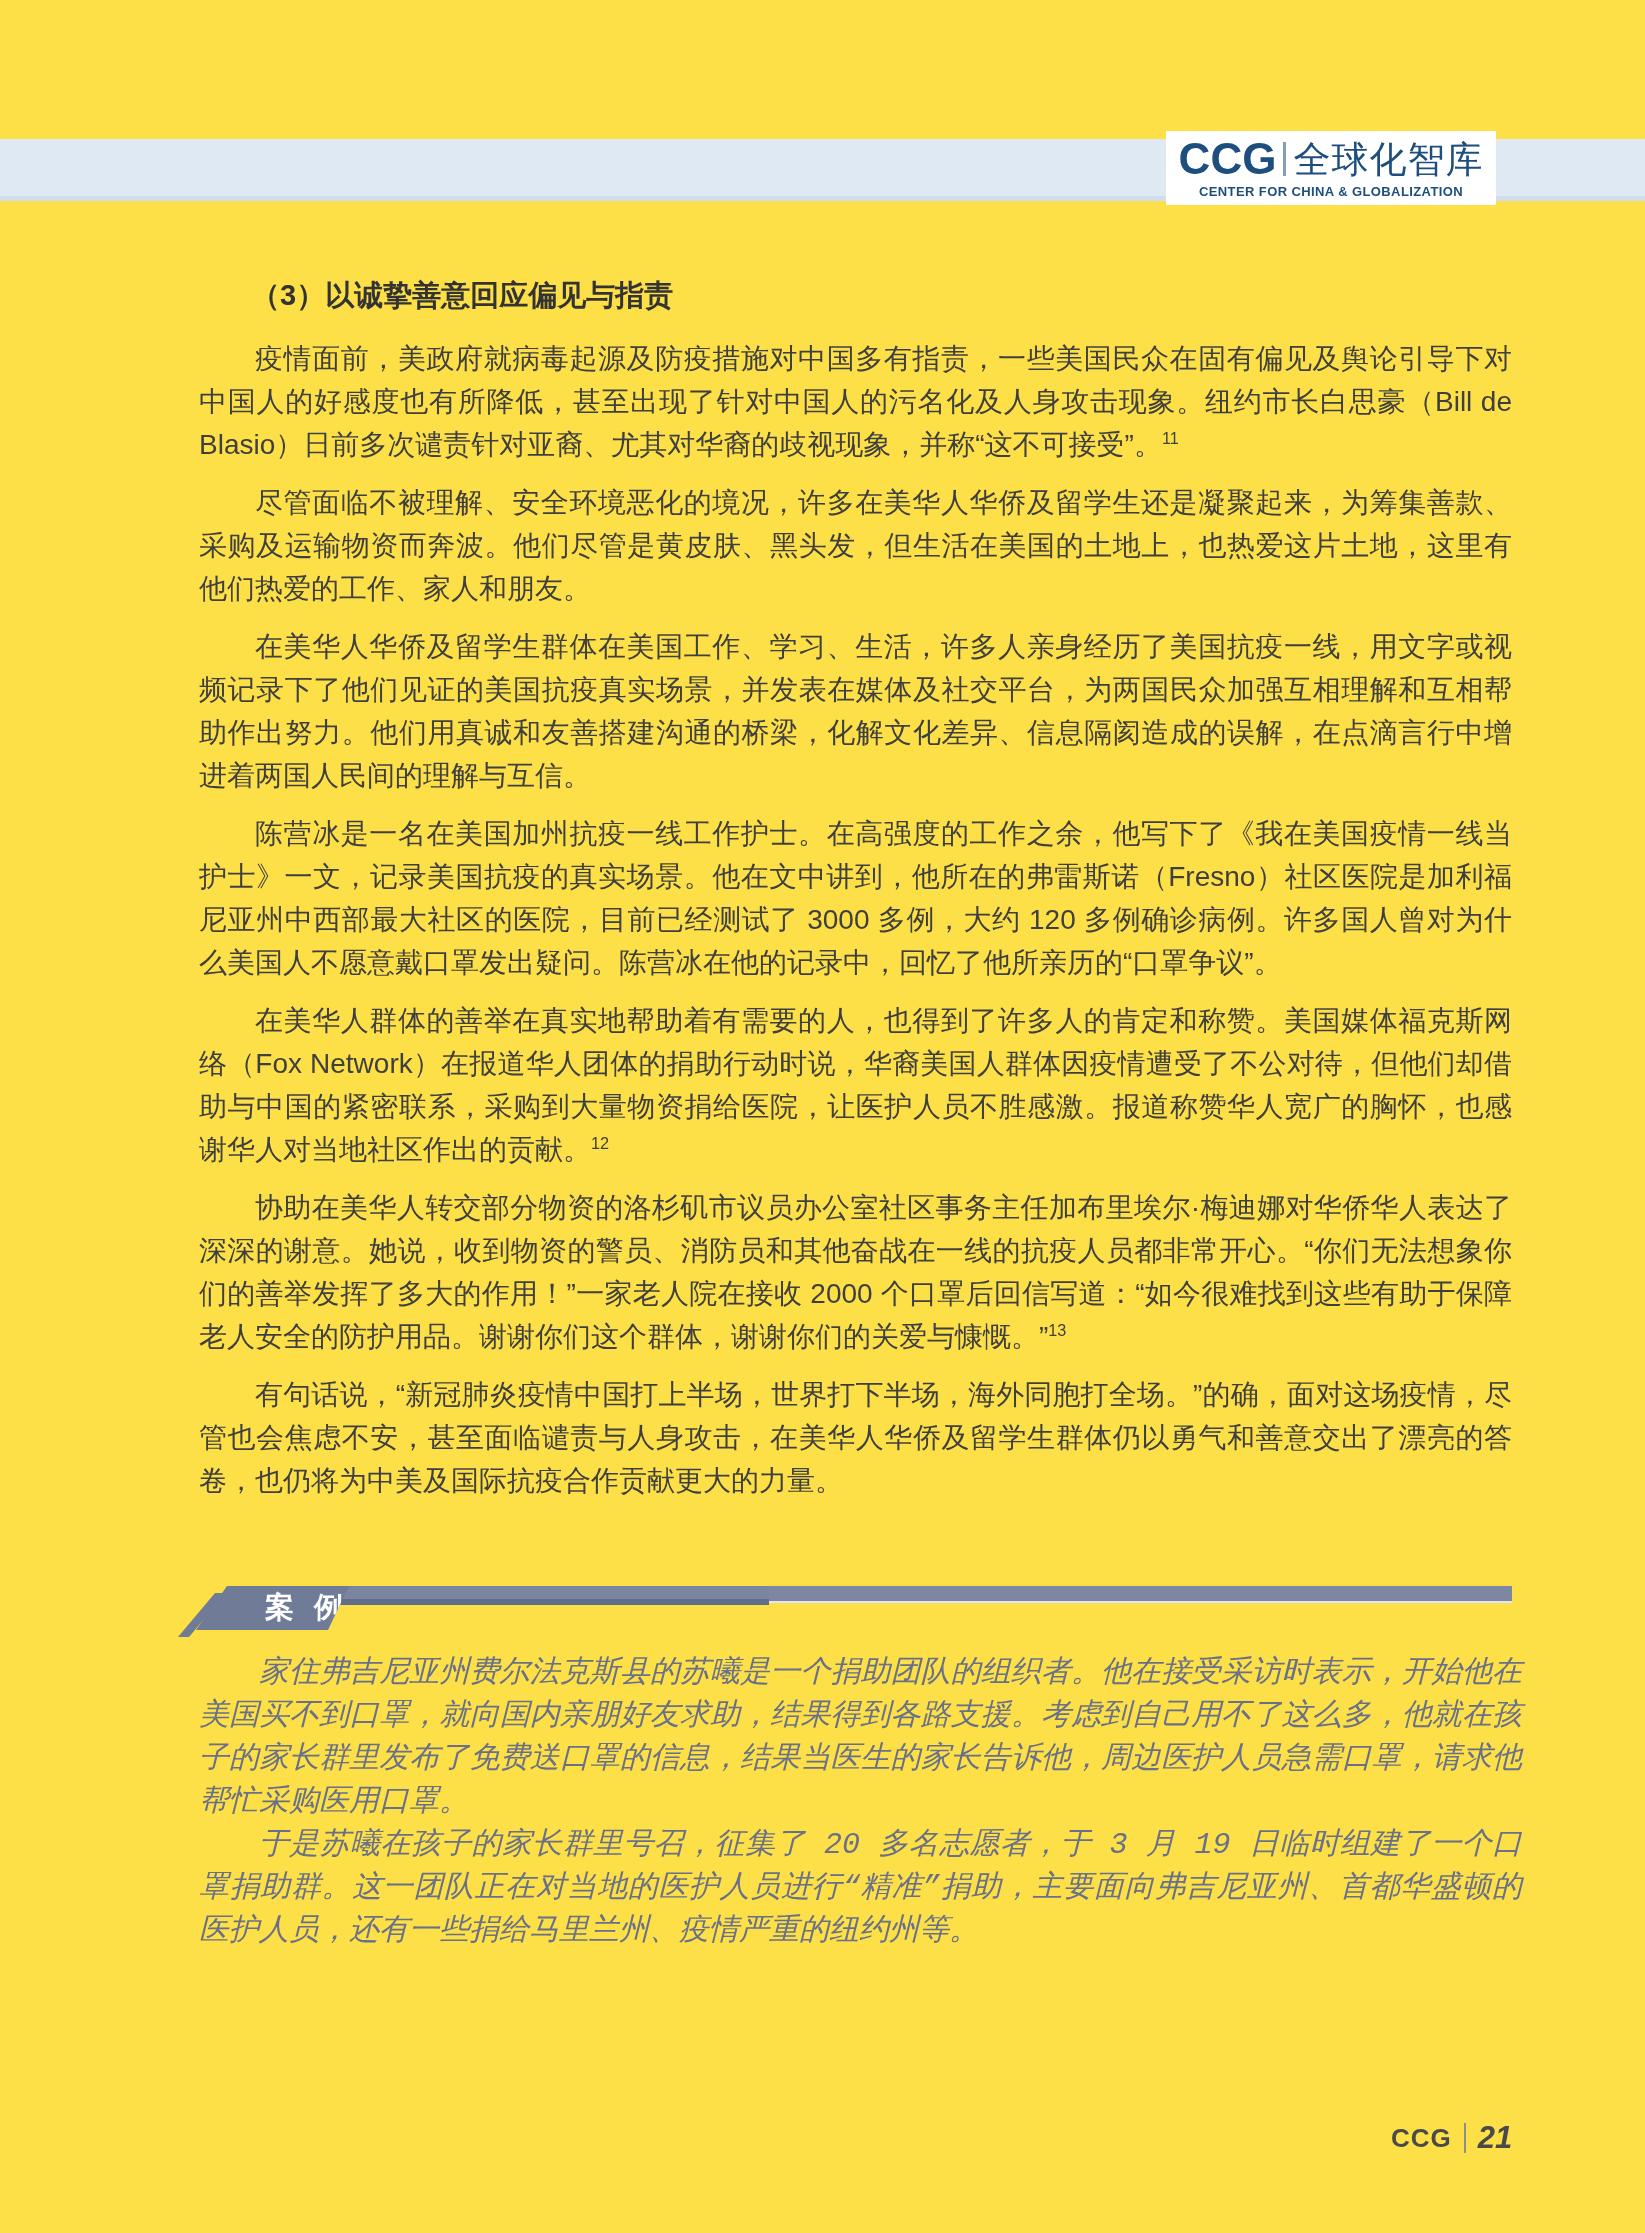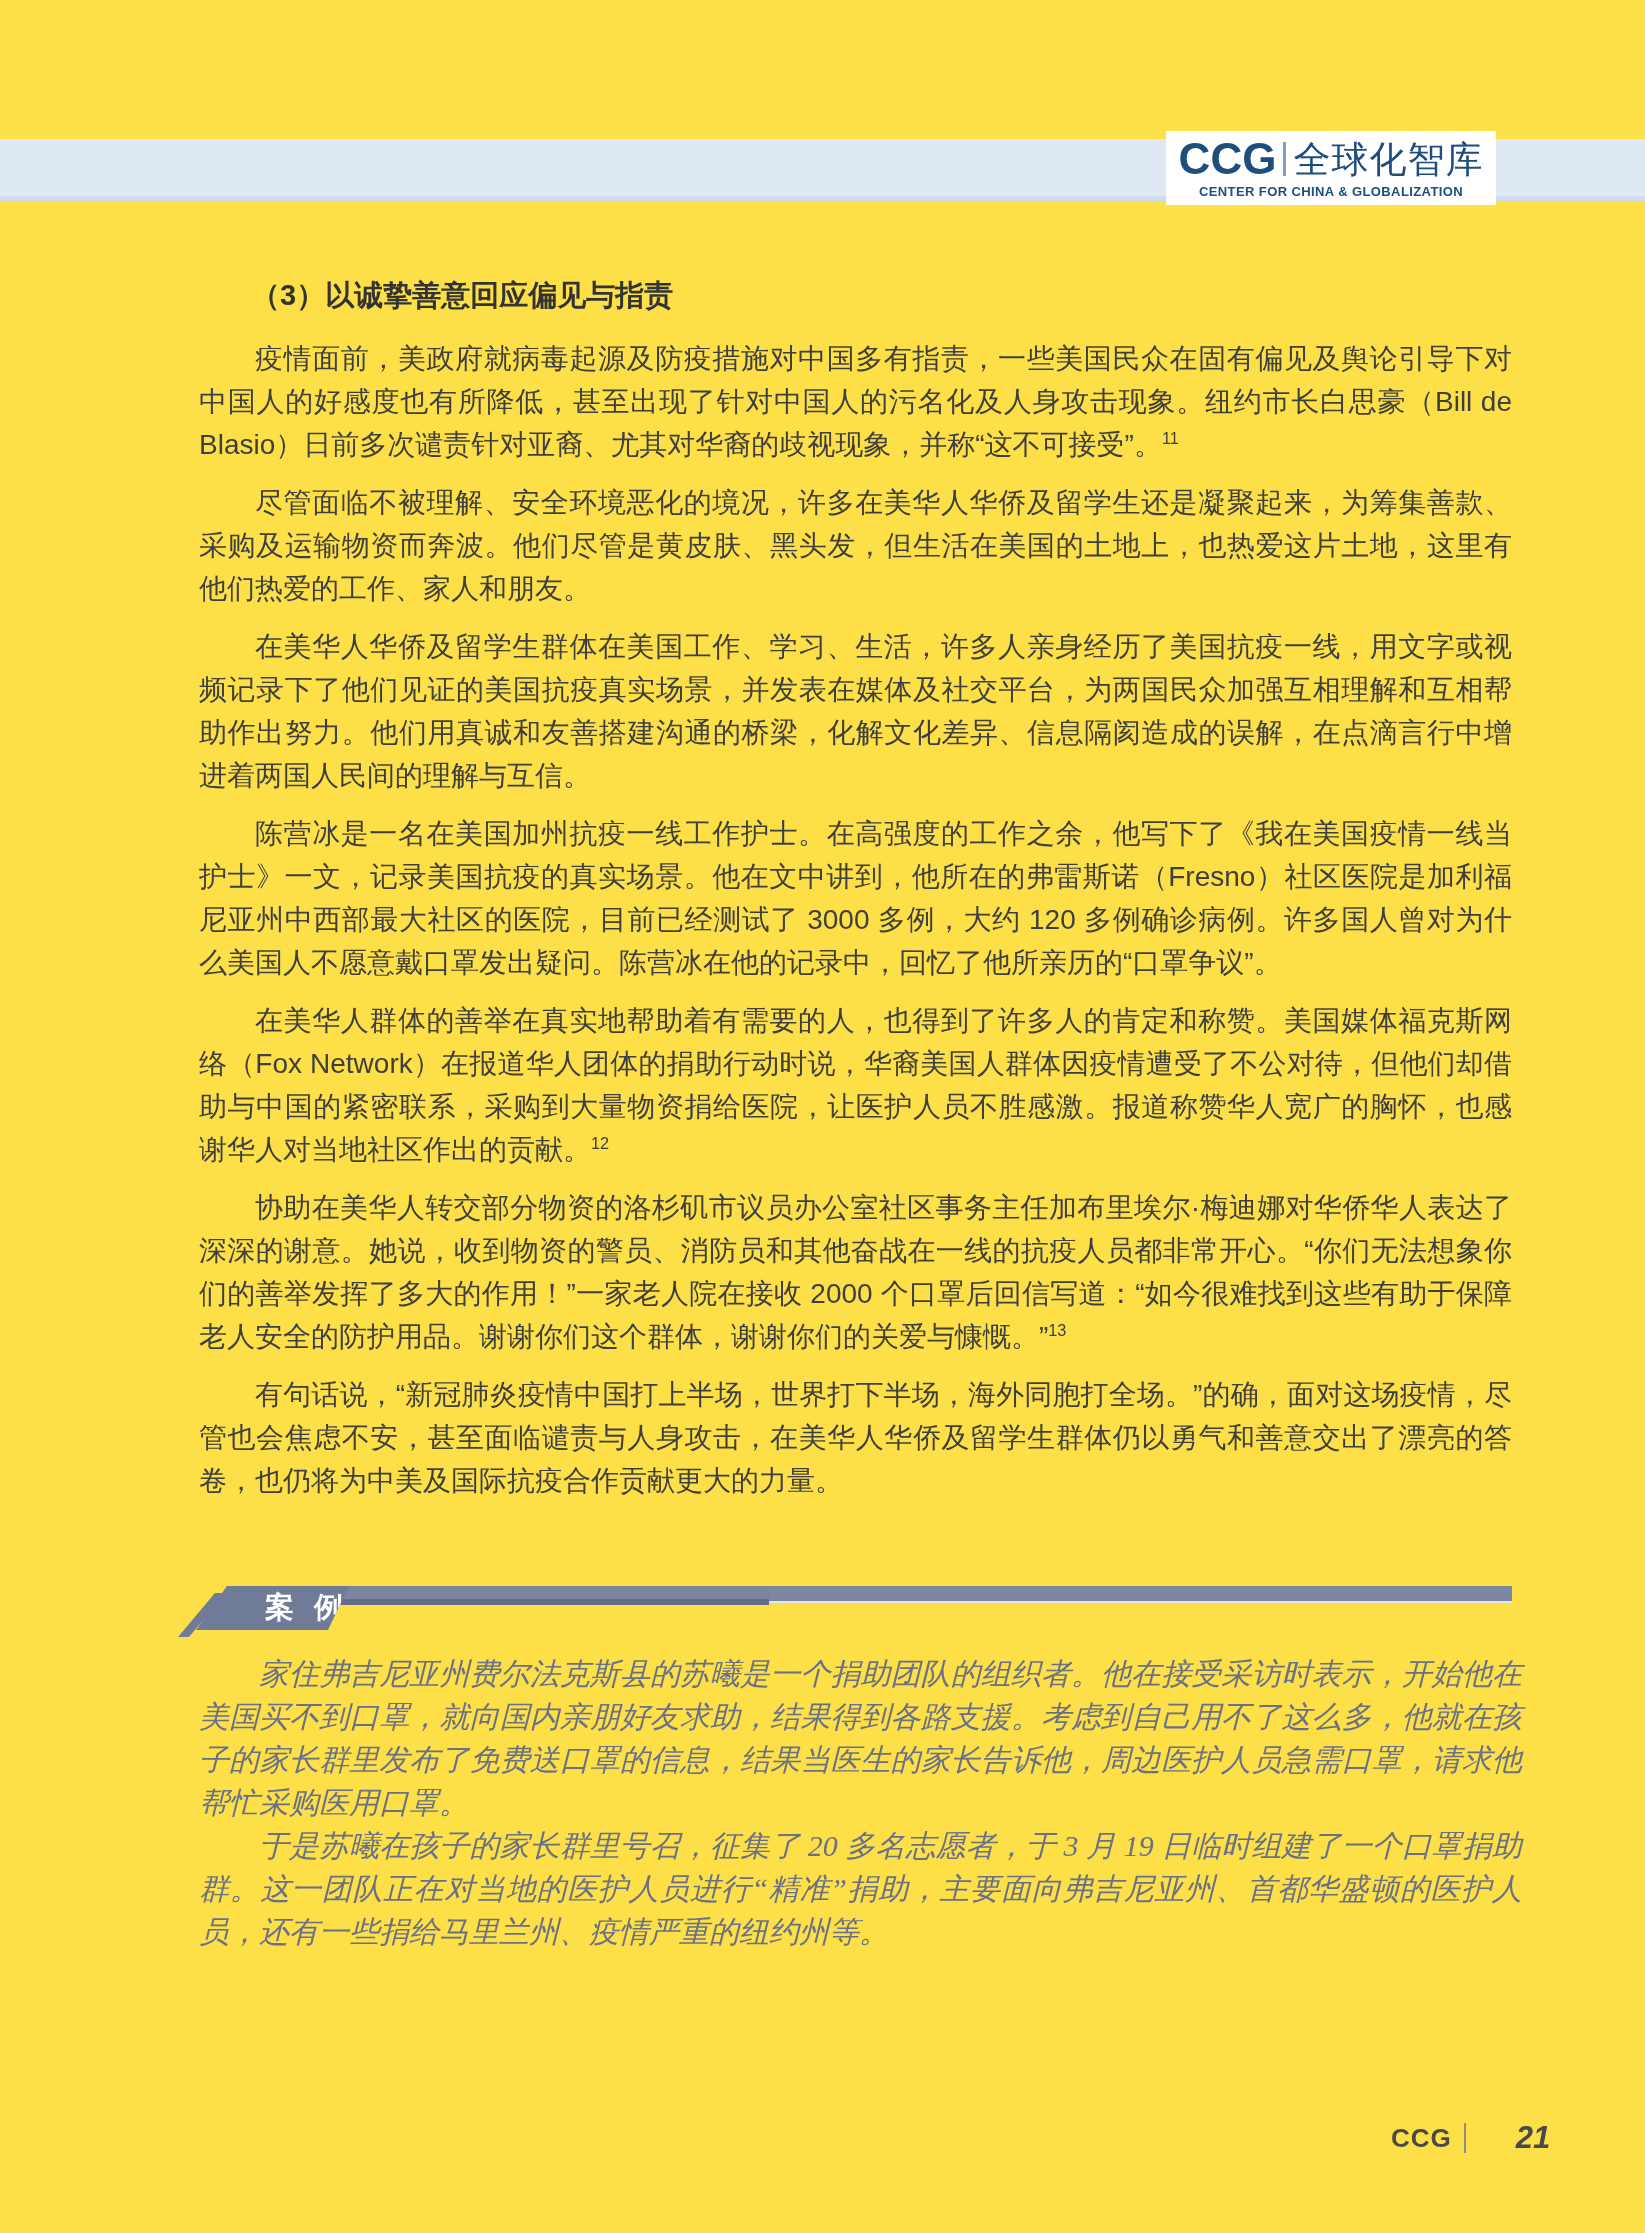--- a/index.html
+++ b/index.html
@@ -51,34 +51,34 @@
     position:absolute;left:239px;top:1586px;width:530px;height:19px;
     background:linear-gradient(to bottom,#7b85a0 0 68%,#626d8a 68% 100%);z-index:1;
   }
   .banner-bar-right{
     position:absolute;left:769px;top:1586px;width:743px;height:15px;
     background:#7d87a2;border-bottom:2px solid #e3e6ee;z-index:1;
   }
   
   .case-block{
     position:absolute;left:199px;top:1652px;width:1323px;
-    font-family:Liberation Serif, serif;font-style:italic;
+    font-family:Liberation Mono, monospace;font-style:italic;
   }
   .case-p{
     font-size:30px;line-height:43px;color:#6a7088;
     text-align:justify;text-indent:2em;margin:0;
   }
   
   .footer{
     position:absolute;left:1391px;top:2120px;
     display:flex;align-items:center;gap:12px;
   }
   .footer-brand{font-size:26px;font-weight:700;color:#4a4a4a;letter-spacing:1px;}
   .footer-sep{width:2px;height:30px;background:#8d8d8d;}
-  .footer-page{font-size:31px;font-weight:700;font-style:italic;color:#4a4a4a;margin-left:38px;}
+  .footer-page{font-size:31px;font-weight:700;font-style:italic;color:#4a4a4a;}
 </style>
 </head>
 <body>
 
 <div class="page">
 
   <div class="band"></div>
   <div class="band-edge"></div>
 
   <div class="logo-box">

